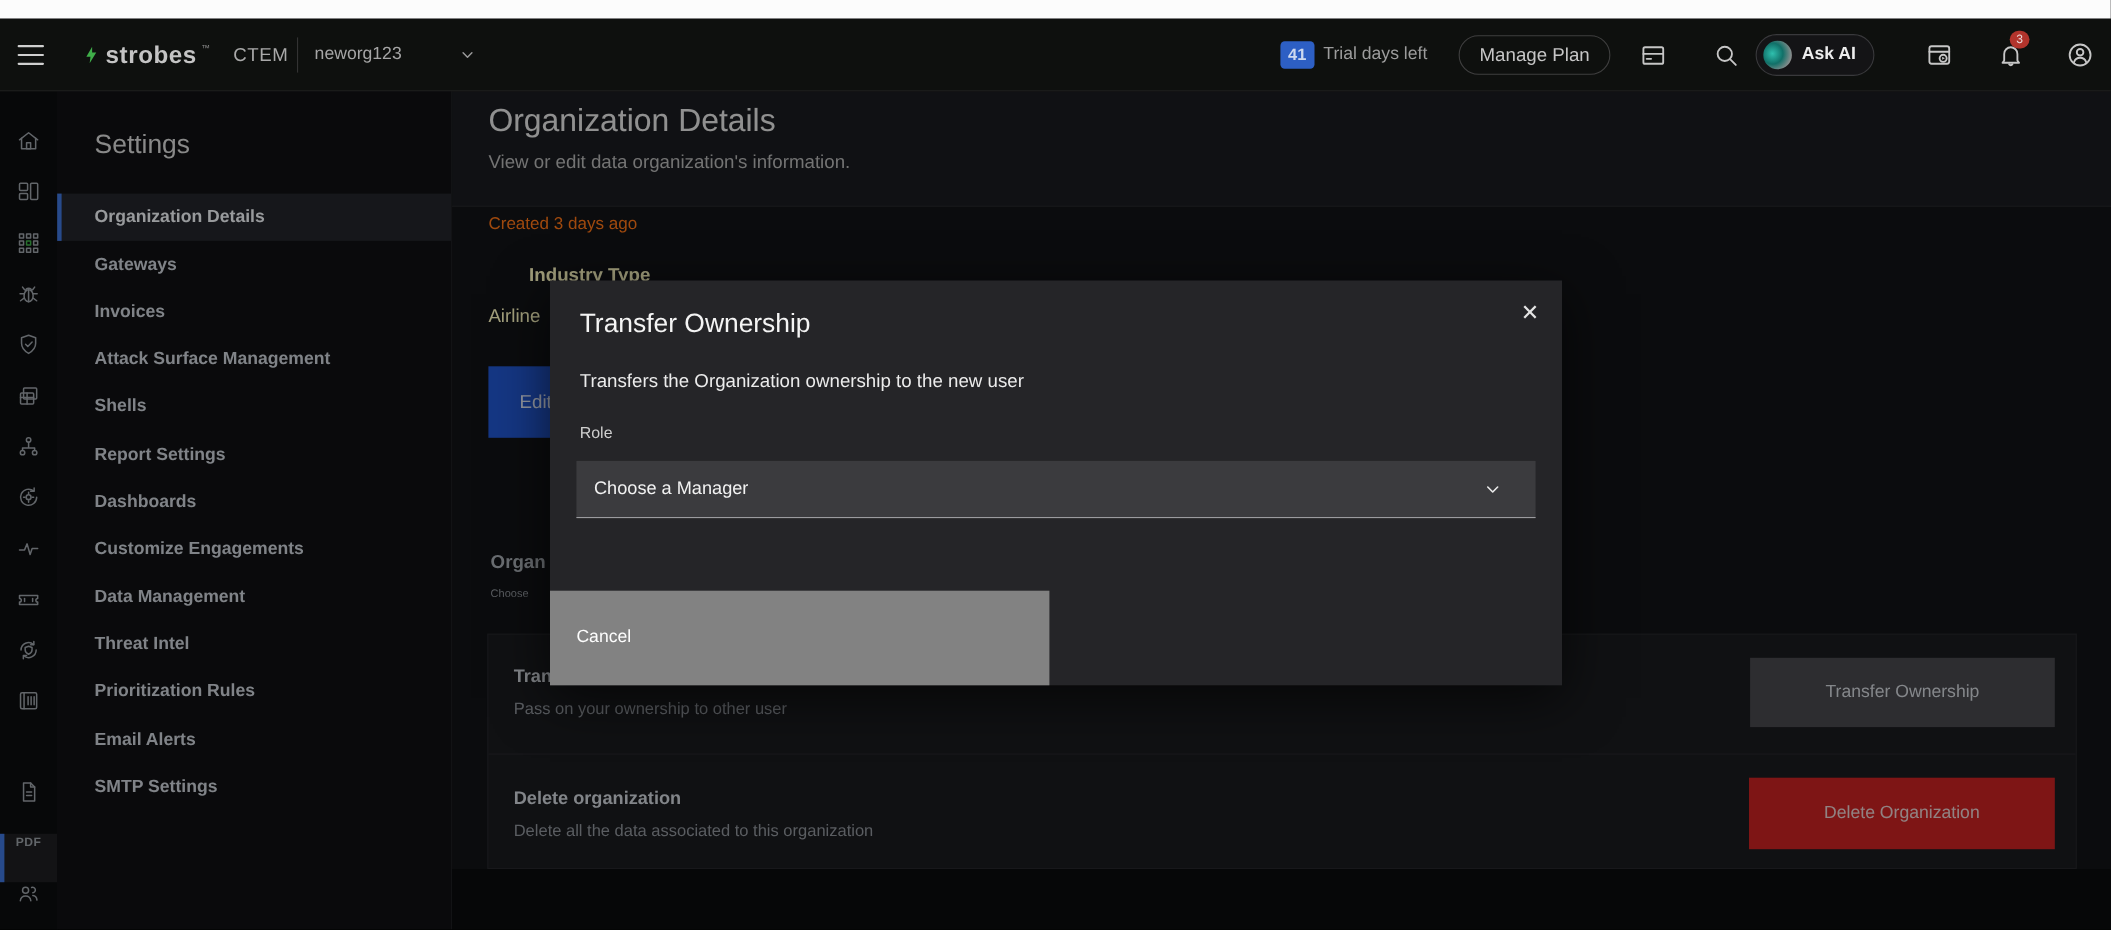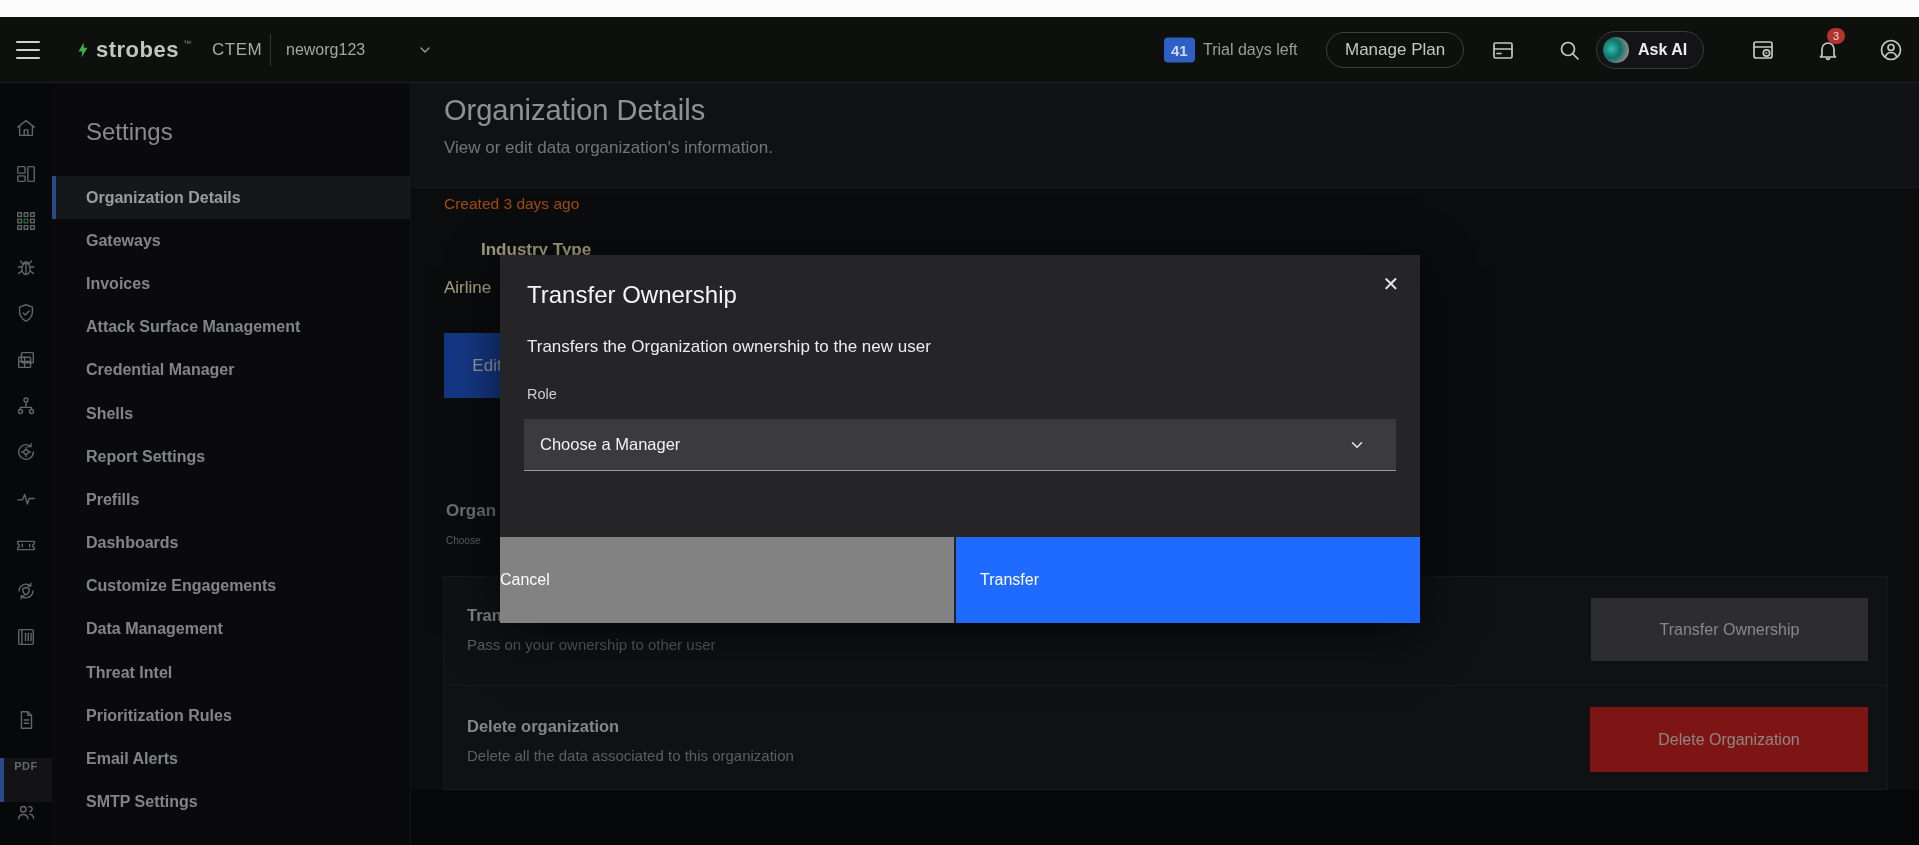--- a/index.html
+++ b/index.html
@@ -69,21 +69,21 @@
   
   #overlay{left:0;top:82px;width:1919px;height:763px;background:rgba(0,0,0,.36);z-index:40;}
   #modal{left:500px;top:255px;width:920px;height:368px;background:#252528;z-index:50;box-shadow:0 12px 48px rgba(0,0,0,.65);}
   .modal-title{left:27px;top:26px;color:#f4f4f4;font-size:24px;font-weight:500;}
   .modal-close{left:878px;top:16px;color:#e6e6e6;font-size:20px;cursor:pointer;width:26px;height:26px;display:flex;align-items:center;justify-content:center;}
   .modal-body{left:27px;top:82px;color:#ececec;font-size:17px;}
   .role-label{left:27px;top:131px;color:#cfcfcf;font-size:14.5px;}
   .select{left:24px;top:164px;width:872px;height:52px;background:#3b3b3e;border-bottom:1px solid #9b9b9f;box-sizing:border-box;display:flex;align-items:center;justify-content:space-between;padding:0 30px 0 16px;cursor:pointer;}
   .select .sel-value{color:#f2f2f2;font-size:16.5px;}
   .modal-footer{left:0;top:282px;width:920px;height:86px;display:flex;gap:2px;}
-  .btn-cancel{width:454px;height:86px;background:#828282;color:#fdfdfd;font-size:16px;display:flex;align-items:center;box-sizing:border-box;cursor:pointer;}
+  .btn-cancel{width:454px;height:86px;background:#828282;color:#fdfdfd;font-size:16px;display:flex;align-items:center;padding-left:24px;box-sizing:border-box;cursor:pointer;}
   .btn-transfer{width:464px;height:86px;background:#1f6bff;color:#fdfdfd;font-size:16px;display:flex;align-items:center;padding-left:24px;box-sizing:border-box;cursor:pointer;}
 </style>
 </head>
 <body>
 
 <div id="app">
 
   <div id="top-strip" class="abs"></div>
 
   <div id="navbar" class="abs">
@@ -280,24 +280,22 @@
       </span>
   </div>
 
   <div id="settings-panel" class="abs">
     <div class="settings-title abs">Settings</div>
     <div class="settings-list abs">
       <div class="s-item active">Organization Details</div>
       <div class="s-item">Gateways</div>
       <div class="s-item">Invoices</div>
       <div class="s-item">Attack Surface Management</div>
-      <div class="s-item">Credential Manager</div>
       <div class="s-item">Shells</div>
       <div class="s-item">Report Settings</div>
-      <div class="s-item">Prefills</div>
       <div class="s-item">Dashboards</div>
       <div class="s-item">Customize Engagements</div>
       <div class="s-item">Data Management</div>
       <div class="s-item">Threat Intel</div>
       <div class="s-item">Prioritization Rules</div>
       <div class="s-item">Email Alerts</div>
       <div class="s-item">SMTP Settings</div>
     </div>
   </div>
 
@@ -340,17 +338,16 @@
 
     <div class="select abs">
       <span class="sel-value">Choose a Manager</span>
       <svg class="chev" width="18" height="18" viewBox="0 0 24 24" style="stroke:#e8e8e8;">
           <polyline points="6 9 12 15 18 9"></polyline>
         </svg>
     </div>
 
     <div class="modal-footer abs">
       <div class="btn-cancel">Cancel</div>
-      <div class="btn-transfer">Transfer</div>
     </div>
   </div>
 
 </div>
 
 </body></html>

